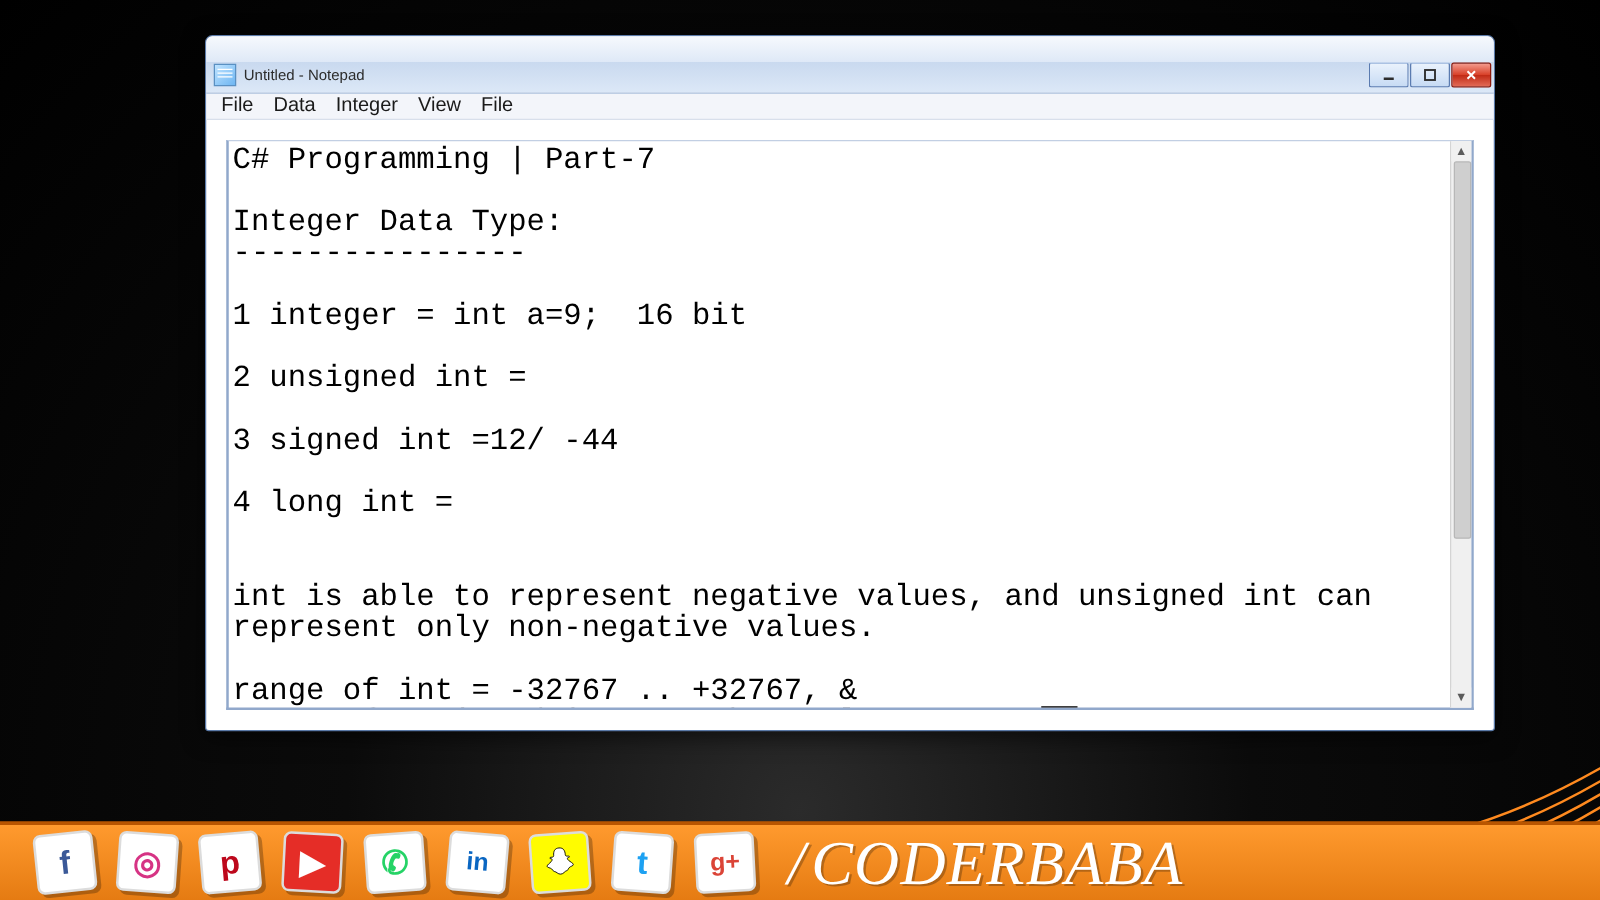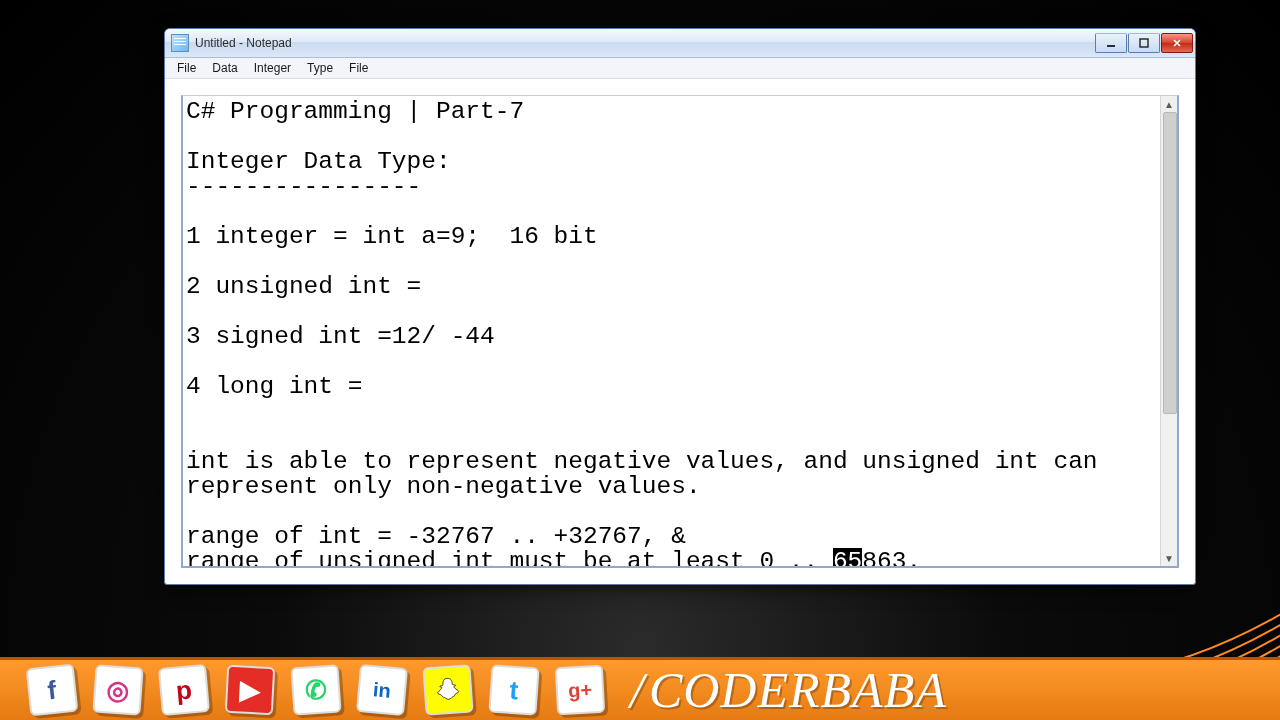--- a/index.html
+++ b/index.html
@@ -89,21 +89,21 @@
     display: flex;
     flex-direction: column;
     overflow: hidden;
   }
   .titlebar {
     height: 28px;
     background: linear-gradient(to bottom, #f6f9fd 0%, #dfe9f7 45%, #c9d9ef 46%, #dce8f7 100%);
     border-bottom: 1px solid #a9bedb;
     display: flex;
     align-items: center;
-    padding: 0 2px 0 6px;
+    padding: 17px 2px 0 6px;
     font-size: 12px;
     color: #2c2c2c;
     position: relative;
   }
   .titlebar .app-icon {
     width: 16px;
     height: 16px;
     margin-right: 6px;
     background: linear-gradient(135deg, #bfe3ff, #6eb6f2);
     border: 1px solid #5a90c2;
@@ -133,21 +133,21 @@
     background: linear-gradient(to bottom, #f39a8d, #d9432b 48%, #c22c17 52%, #e26a56);
     border-color: #8c1a0c;
   }
   .wbtn svg{display:block;margin:auto;position:absolute;inset:0}
   .menubar {
     height: 20px;
     background: #f3f5fa;
     border-bottom: 1px solid #d8dfeb;
     display: flex;
     align-items: center;
-    font-size: 12px;
+    font-size: 16px;
     padding: 0 4px;
     color: #1a1a1a;
   }
   .menubar span {
     padding: 2px 8px;
   }
   .editor-wrap {
     flex: 1;
     position: relative;
     border: 2px solid #91a8cb;
@@ -240,21 +240,21 @@
               <path d="M2 2 L8 8 M8 2 L2 8" stroke="#fff" stroke-width="1.6"></path>
             </svg>
         </div>
       </div>
     </div>
 
     <div class="menubar">
       <span>File</span>
       <span>Data</span>
       <span>Integer</span>
-      <span>Type</span>
+      <span>View</span>
       <span>File</span>
     </div>
 
     <div class="editor-wrap">
       <div class="editor"><span>C# Programming | Part-7
 
 Integer Data Type:
 ----------------
 
 1 integer = int a=9;  16 bit

